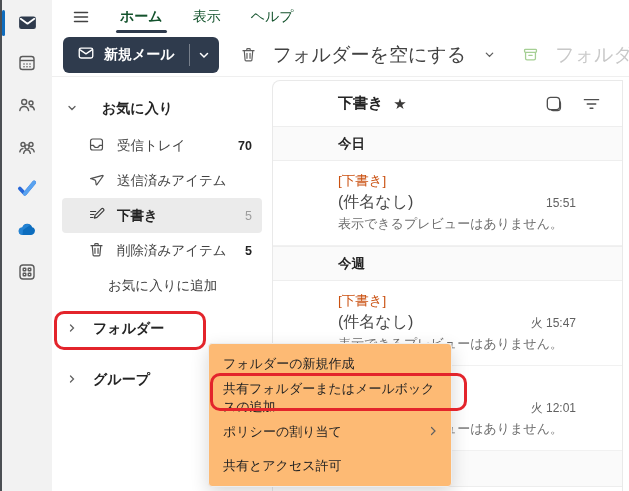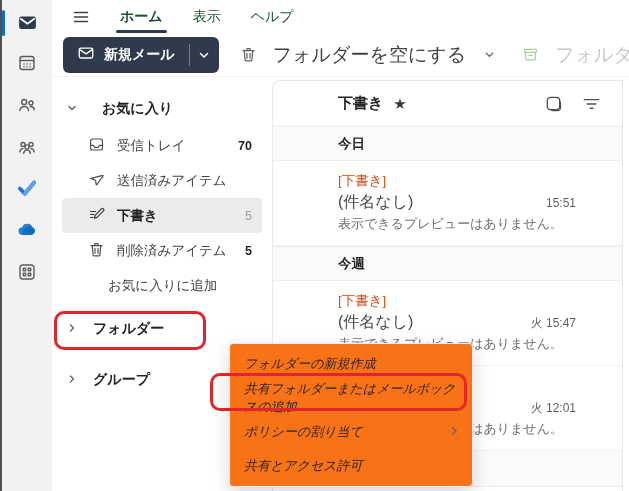--- a/index.html
+++ b/index.html
@@ -56,21 +56,21 @@
   .group-band { height:35px; background:#fafafa; border-top:1px solid #eeeeee; border-bottom:1px solid #eeeeee; display:flex; align-items:center; padding-left:65px; font-size:13.5px; font-weight:700; color:#242424; cursor:pointer; }
   .msg-item { position:relative; padding:9px 16px 10px 65px; border-bottom:1px solid #f1f1f1; cursor:pointer; }
   .msg-label { font-size:13.5px; line-height:21px; color:#ca5010; }
   .msg-line2 { display:flex; align-items:baseline; }
   .msg-subject { font-size:16px; line-height:22px; color:#474747; }
   .msg-time { margin-left:auto; padding-right:30px; font-size:12px; color:#616161; white-space:nowrap; }
   .msg-preview { font-size:13px; line-height:22px; color:#6e6e6e; white-space:nowrap; overflow:hidden; }
   .tail-band { height:36px; background:#fafafa; border-bottom:1px solid #ededed; }
 
   
-  .context-menu { position:absolute; left:229px; top:343px; width:244px; background:#f97316; border:1px solid #ededed; border-radius:4px; box-shadow:0 6px 18px rgba(0,0,0,.16); padding:3px 0; z-index:20;font-style:italic; }
+  .context-menu { position:absolute; left:208px; top:343px; width:244px; background:#fdba74; border:1px solid #ededed; border-radius:4px; box-shadow:0 6px 18px rgba(0,0,0,.16); padding:3px 0; z-index:20; }
   .menu-item { display:flex; align-items:center; height:34px; padding:0 12px 0 14px; font-size:13px; color:#242424; cursor:pointer; }
   .menu-chevron { margin-left:auto; }
 
   
   .annot { position:absolute; border:3px solid #e3242b; border-radius:10px; pointer-events:none; z-index:25; }
   .annot-folders { left:54px; top:311px; width:152px; height:39px; }
   .annot-menu { left:210px; top:373px; width:257px; height:38px; }
 </style>
 </head>
 <body>

